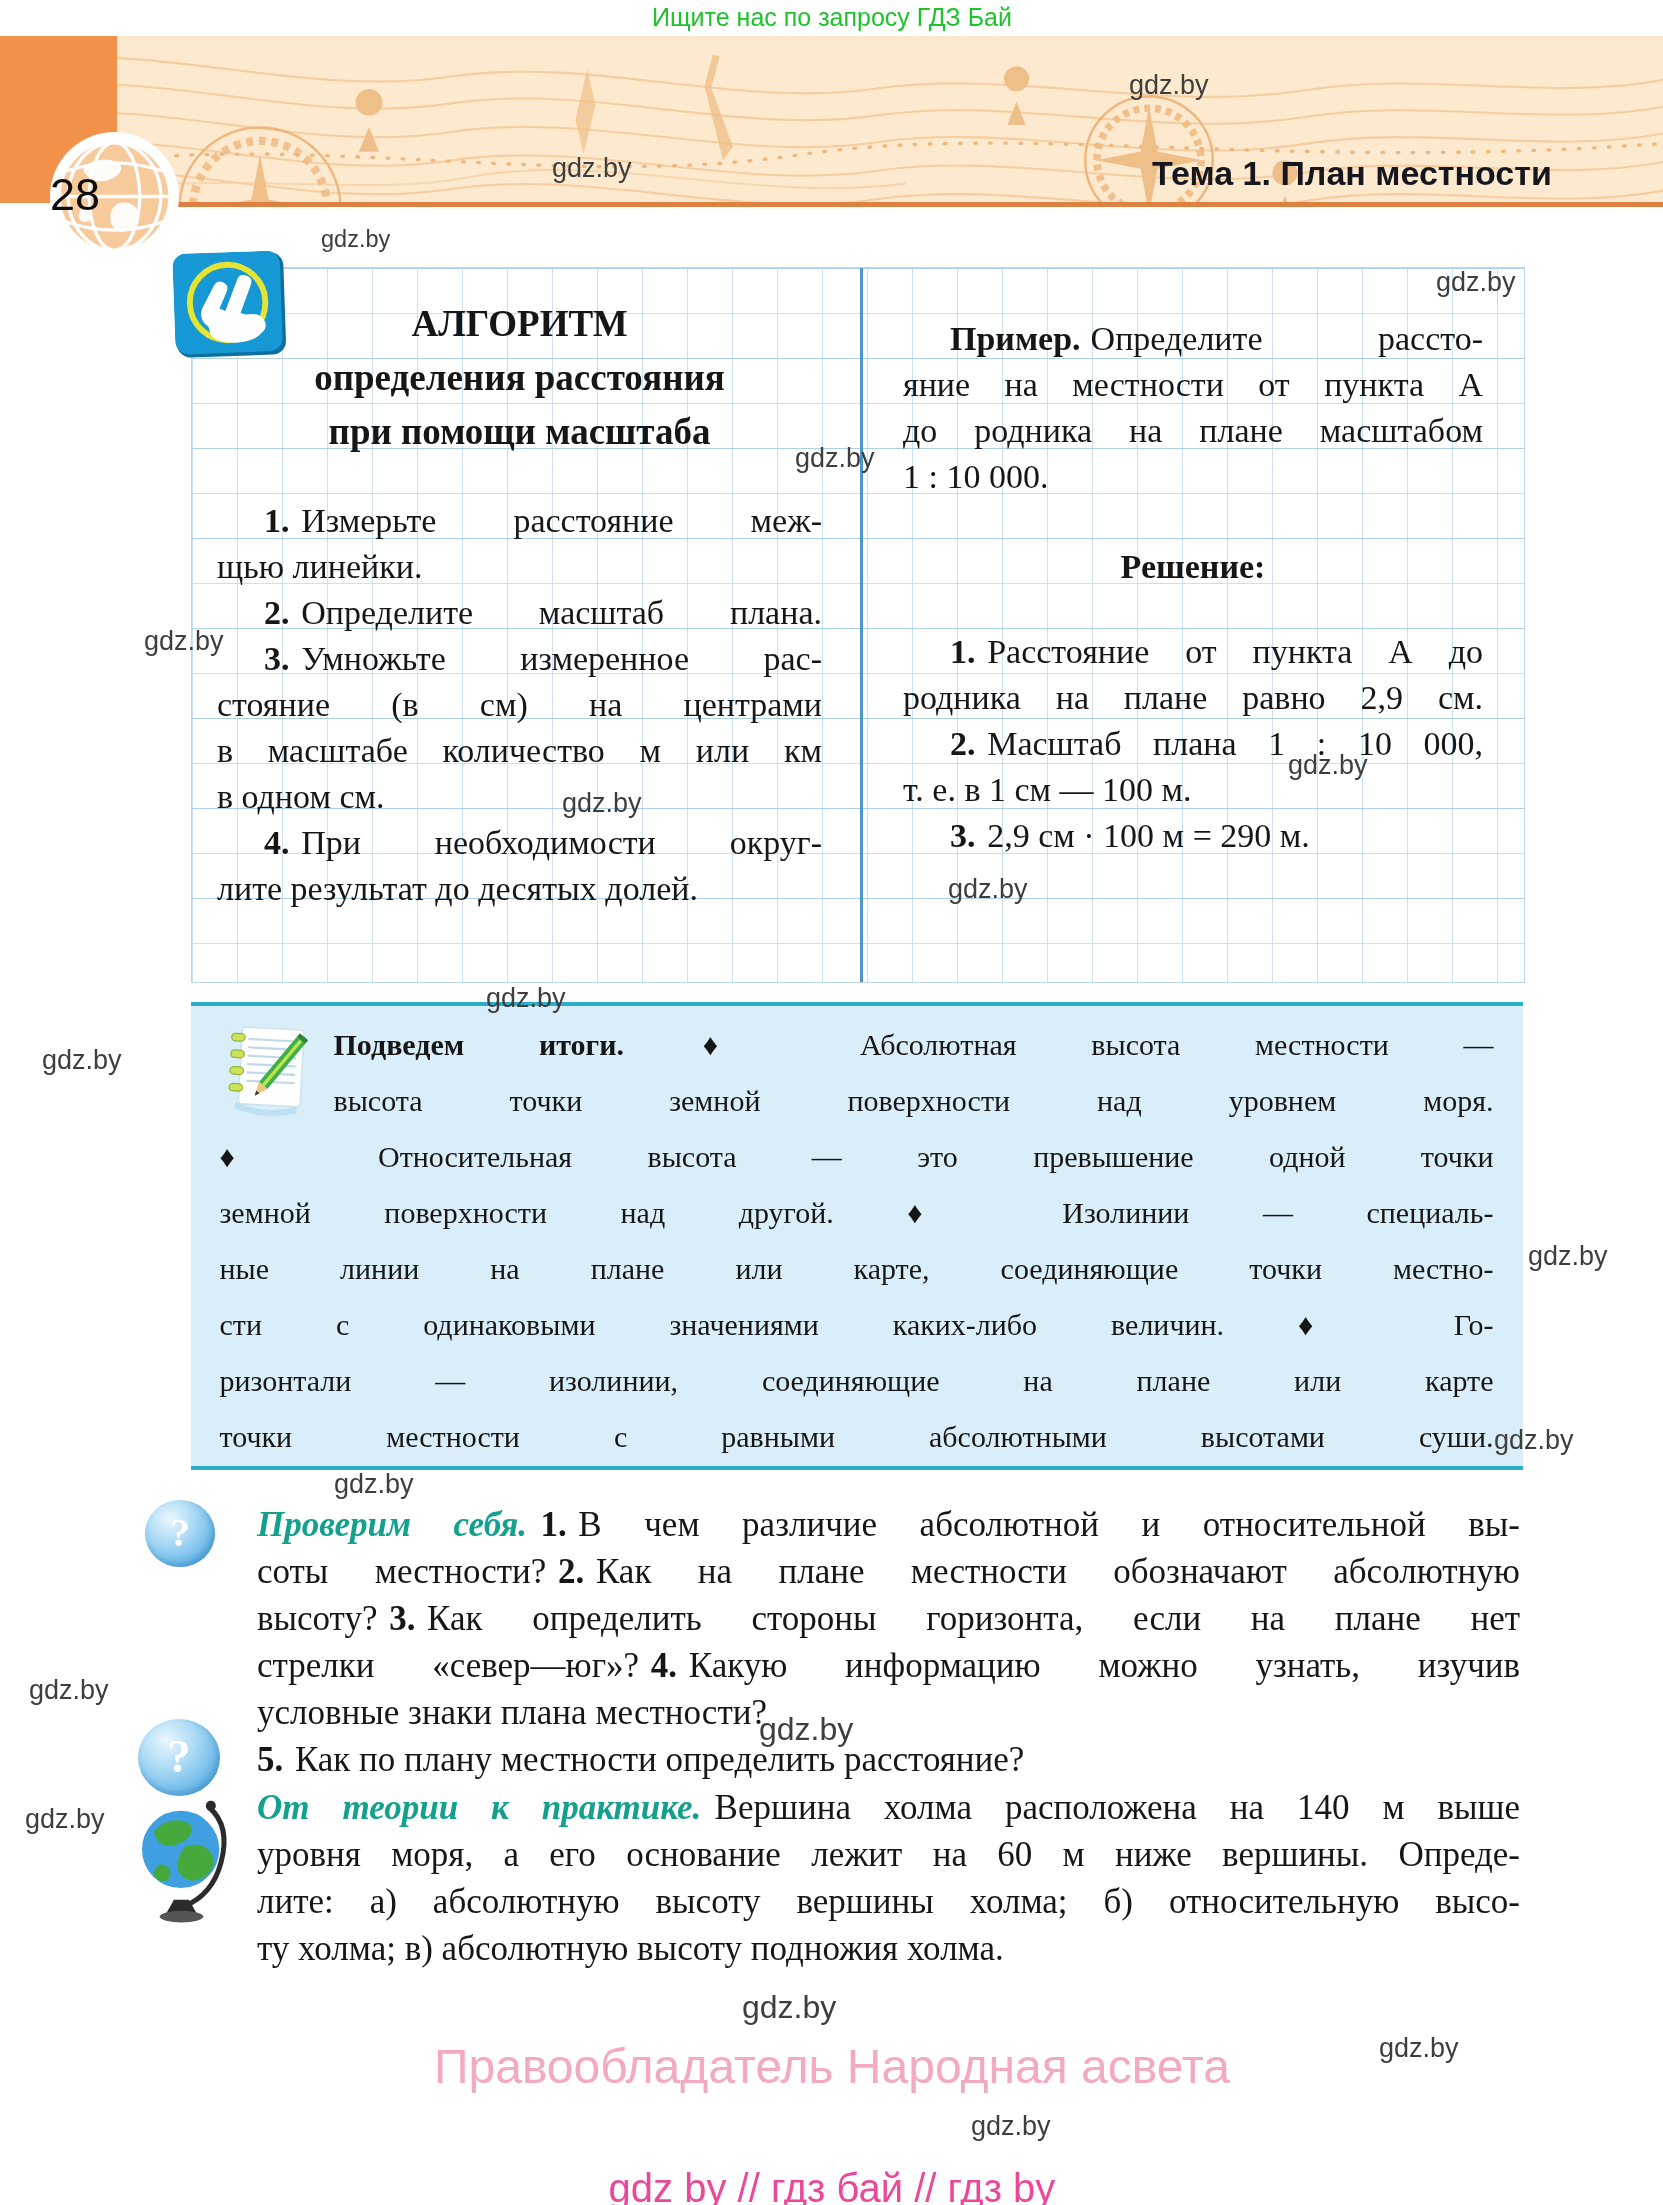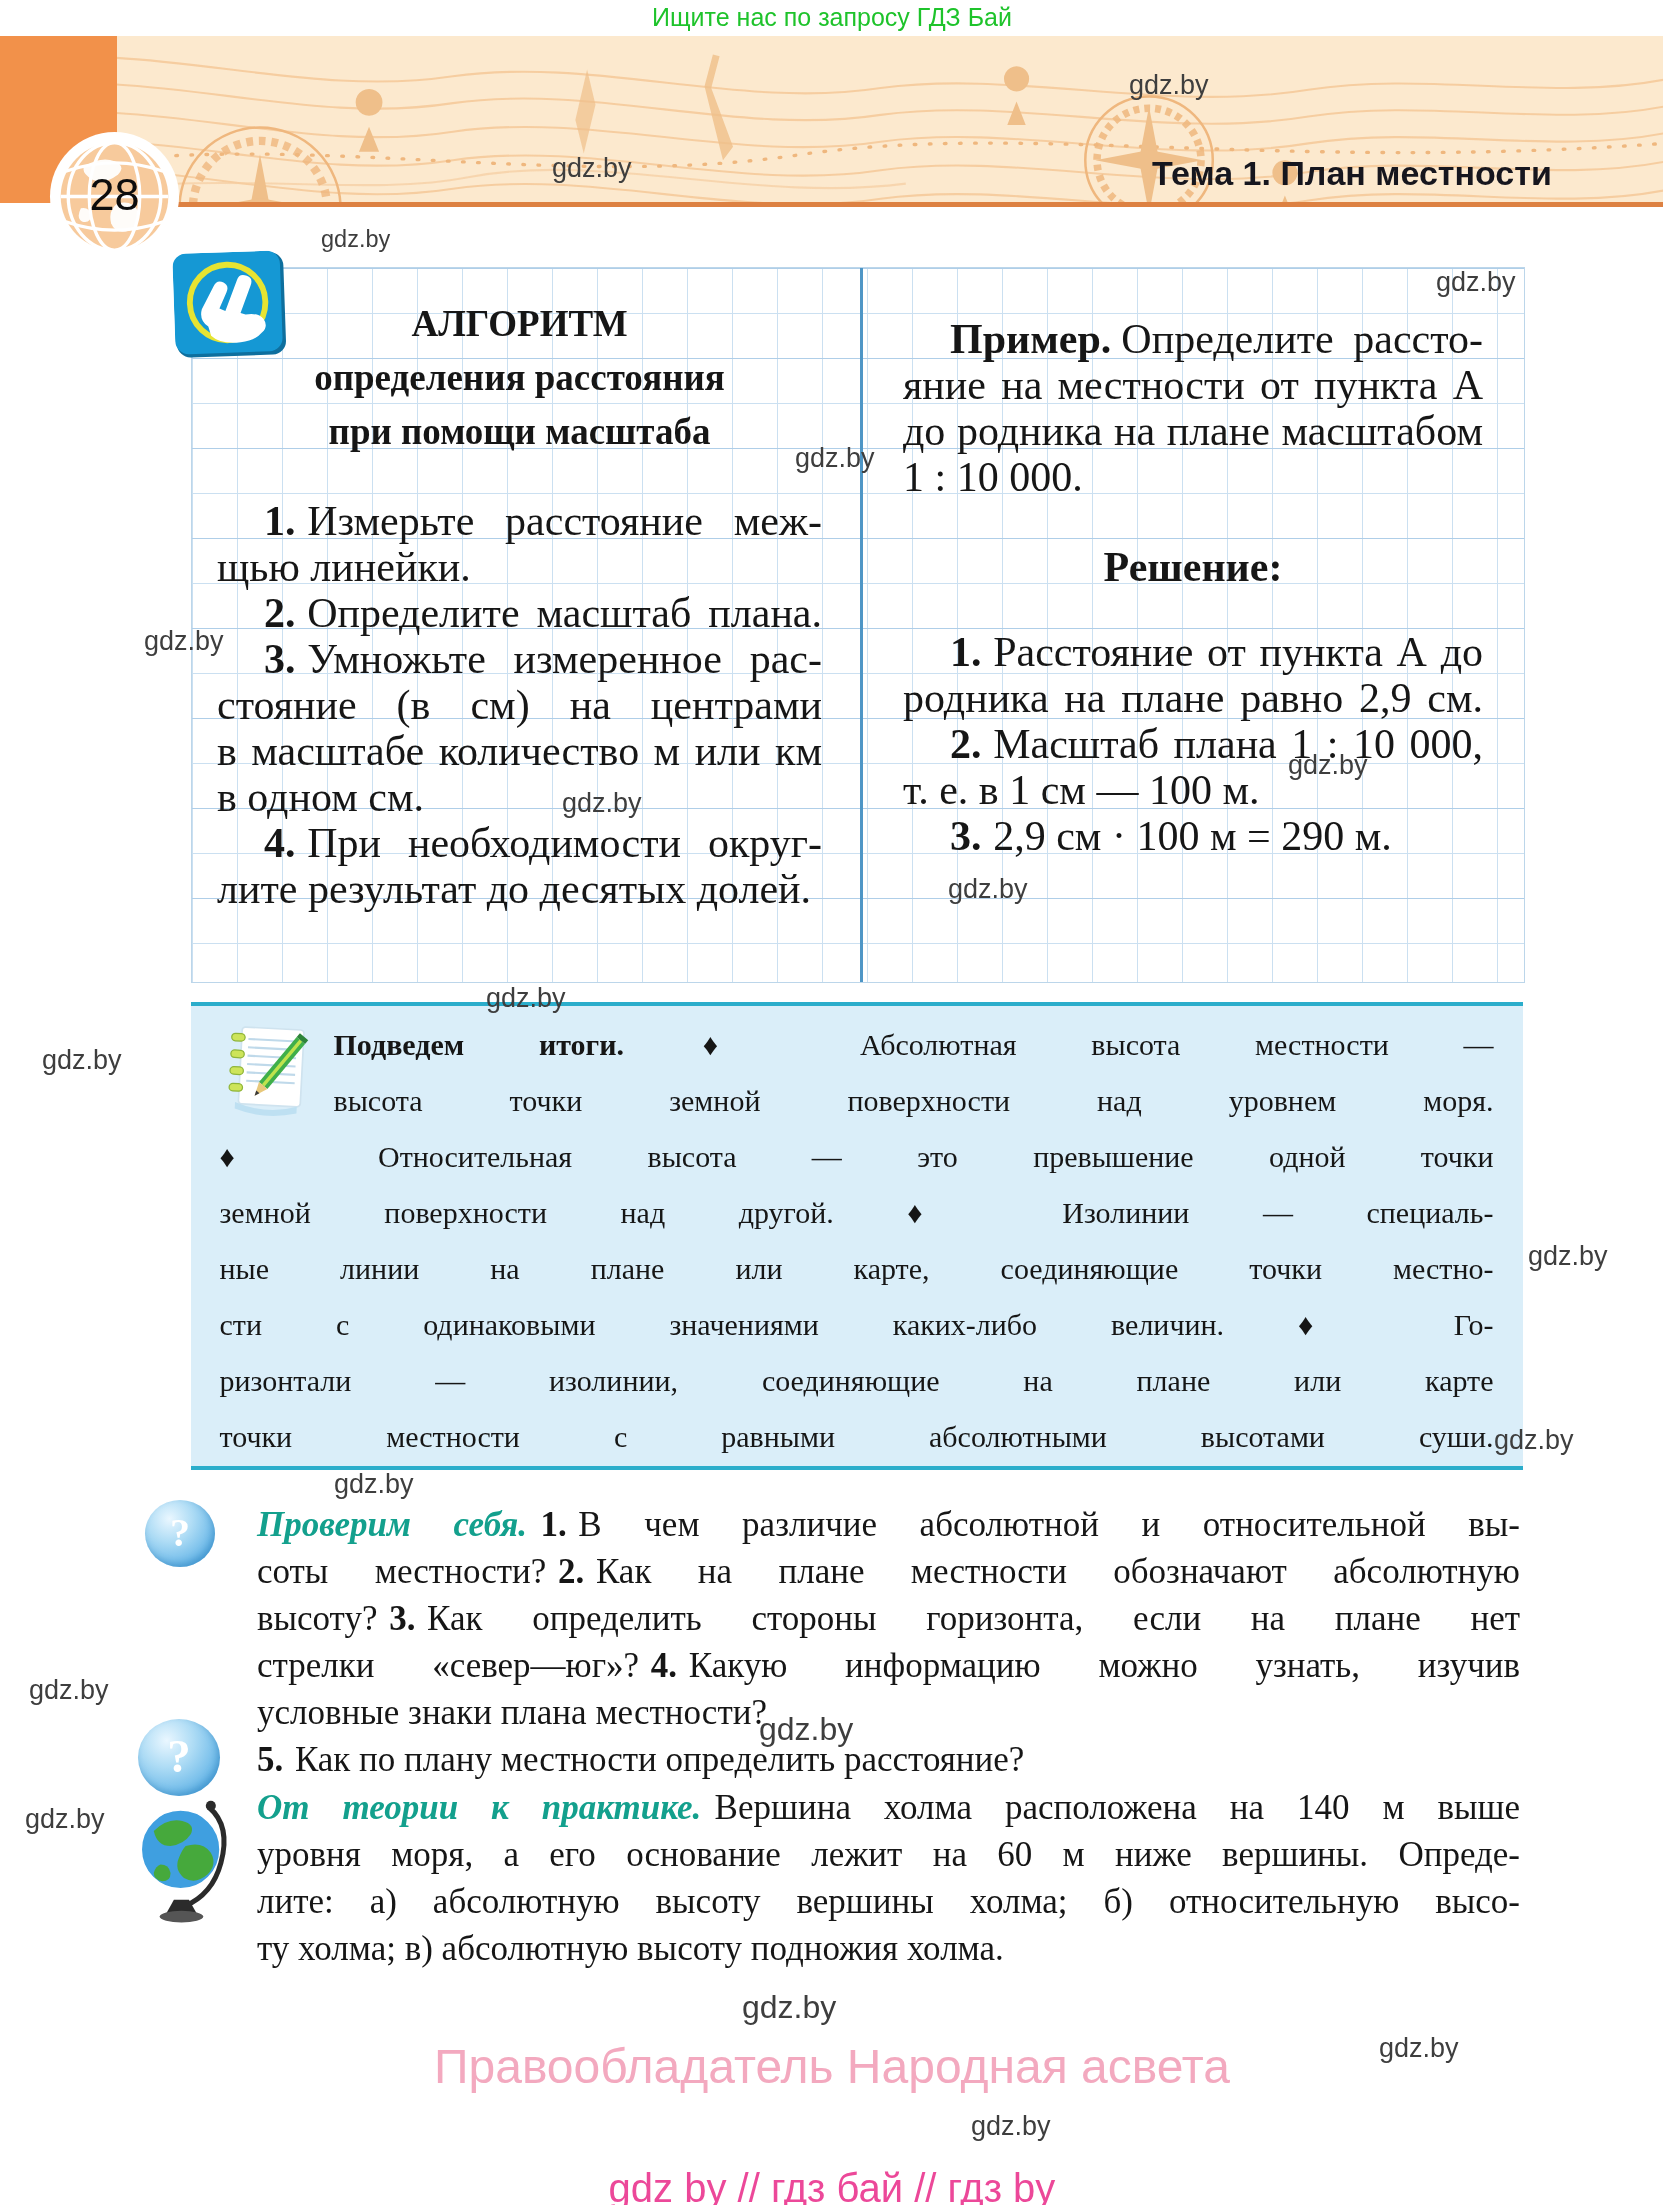--- a/index.html
+++ b/index.html
@@ -11,39 +11,39 @@
          font-family:"Liberation Sans",sans-serif;font-size:25px;color:#1EC32B;}
   .band{position:absolute;left:0;top:36px;width:1664px;height:167px;background:#FCE9CE;}
   .band svg{position:absolute;left:0;top:0;}
   .orange-block{position:absolute;left:0;top:36px;width:117px;height:167px;background:#F2914A;}
   .underline{position:absolute;left:117px;top:202px;width:1546px;height:5px;background:#DD8142;}
   .topic-title{position:absolute;left:1152px;top:154px;width:419px;
          font-family:"Liberation Sans",sans-serif;font-weight:bold;font-size:34px;color:#16161E;}
   .badge{position:absolute;left:50px;top:132px;width:129px;height:129px;border-radius:50%;
          background:#ffffff;z-index:4;}
   .badge svg{position:absolute;left:9.2px;top:9.2px;}
-  .badge .num{position:absolute;left:0;top:37px;width:100%;text-align:center;
+  .badge .num{position:absolute;left:0;top:37px;width:100%;
          font-family:"Liberation Sans",sans-serif;font-size:45px;color:#0d0d0d;}
 
   
   .wm{position:absolute;font-family:"Liberation Sans",sans-serif;font-size:27px;color:#3E3E3E;z-index:6;white-space:nowrap;}
   .wm.big{font-size:32px;}
 
   
   .gridtable{position:absolute;left:191px;top:267px;width:1332px;height:714px;background:#ffffff;
       border:0.8px solid #BCD6EA;
       background-image:
         linear-gradient(#AFCEE8 0.8px, transparent 0.8px),
         linear-gradient(90deg,#CBE0F1 0.8px, transparent 0.8px),
         linear-gradient(#CBE0F1 0.8px, transparent 0.8px);
       background-size:100% 90px, 45px 100%, 100% 45px;}
   .divider{position:absolute;left:668px;top:0;width:2.5px;height:100%;background:#4E96C6;}
   .colL{position:absolute;left:25px;top:0;width:605px;}
   .colR{position:absolute;left:711px;top:0;width:580px;}
-  .ln{font-size:42px;line-height:46px;}
+  .ln{font-size:34px;line-height:46px;}
   .j{text-align:justify;text-align-last:justify;}
   .l{text-align:left;}
   .c{text-align:center;text-align-last:center;}
   .ind{text-indent:47px;}
   .bn{font-weight:bold;margin-right:11.7px;}
   .bld{font-weight:bold;}
   .tl{font-weight:bold;font-size:37px;line-height:54px;}
 
   
   .summary{position:absolute;left:191px;top:1002px;width:1332px;height:460px;background:#DAEEF9;

